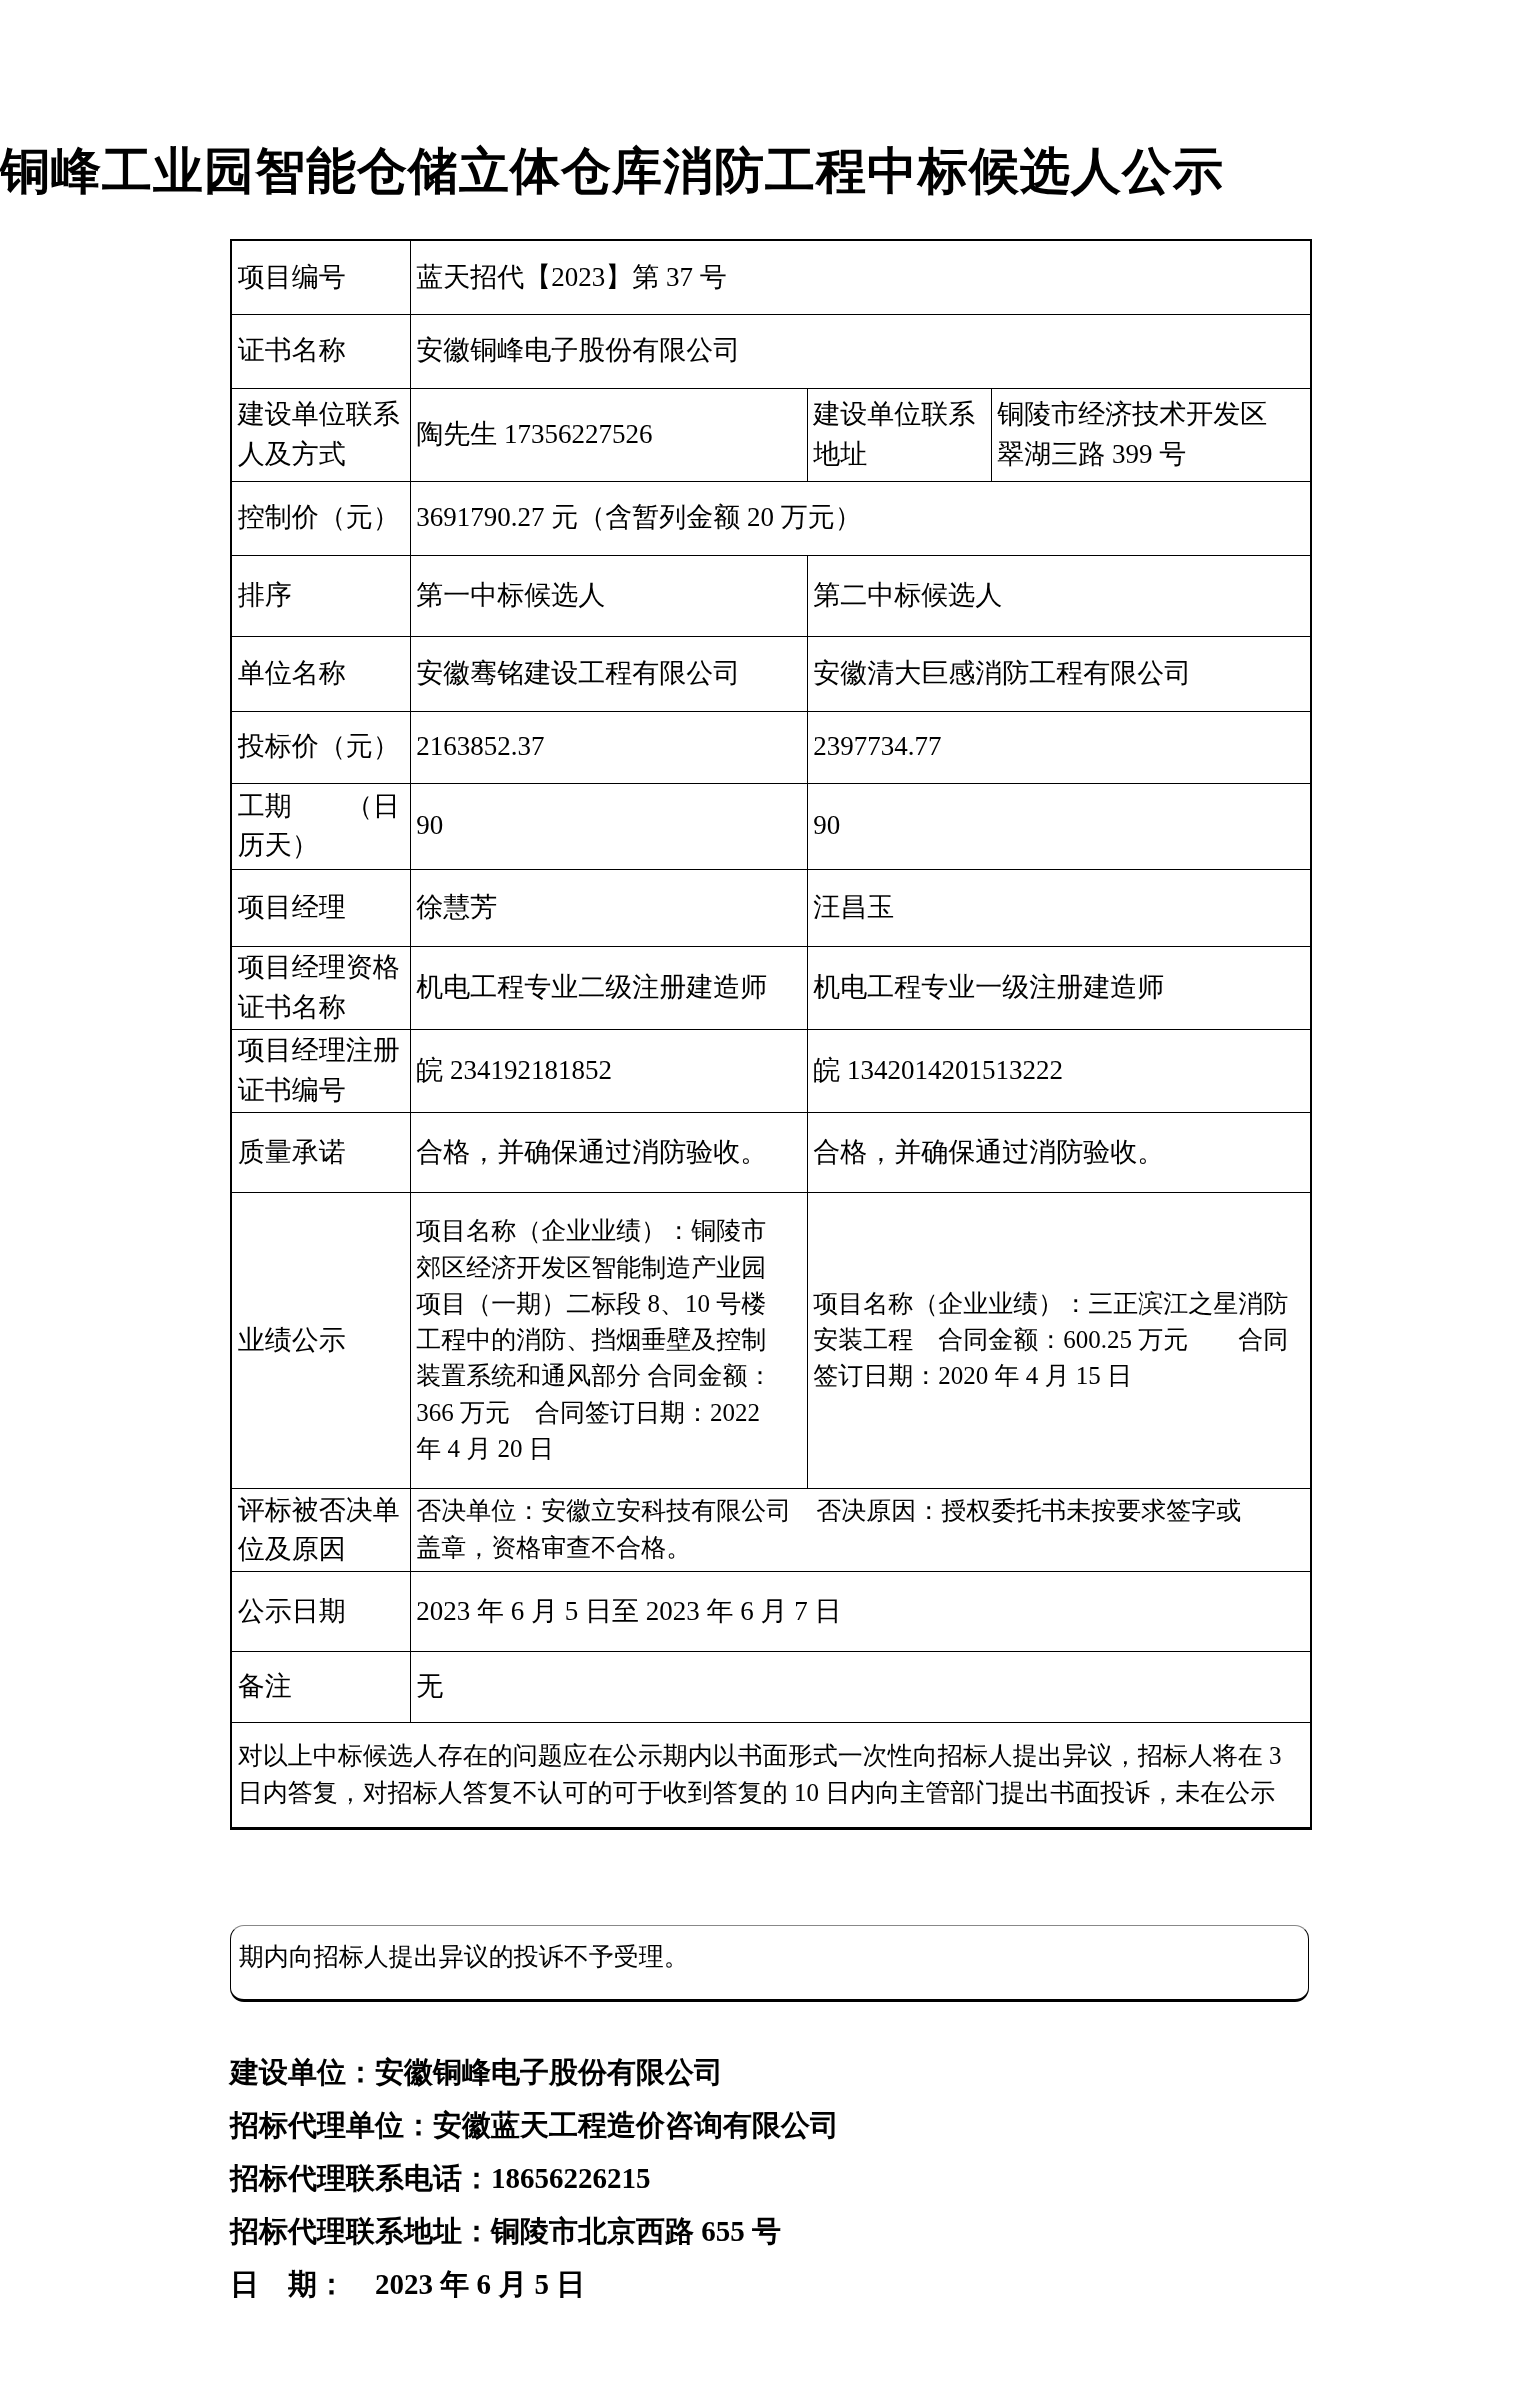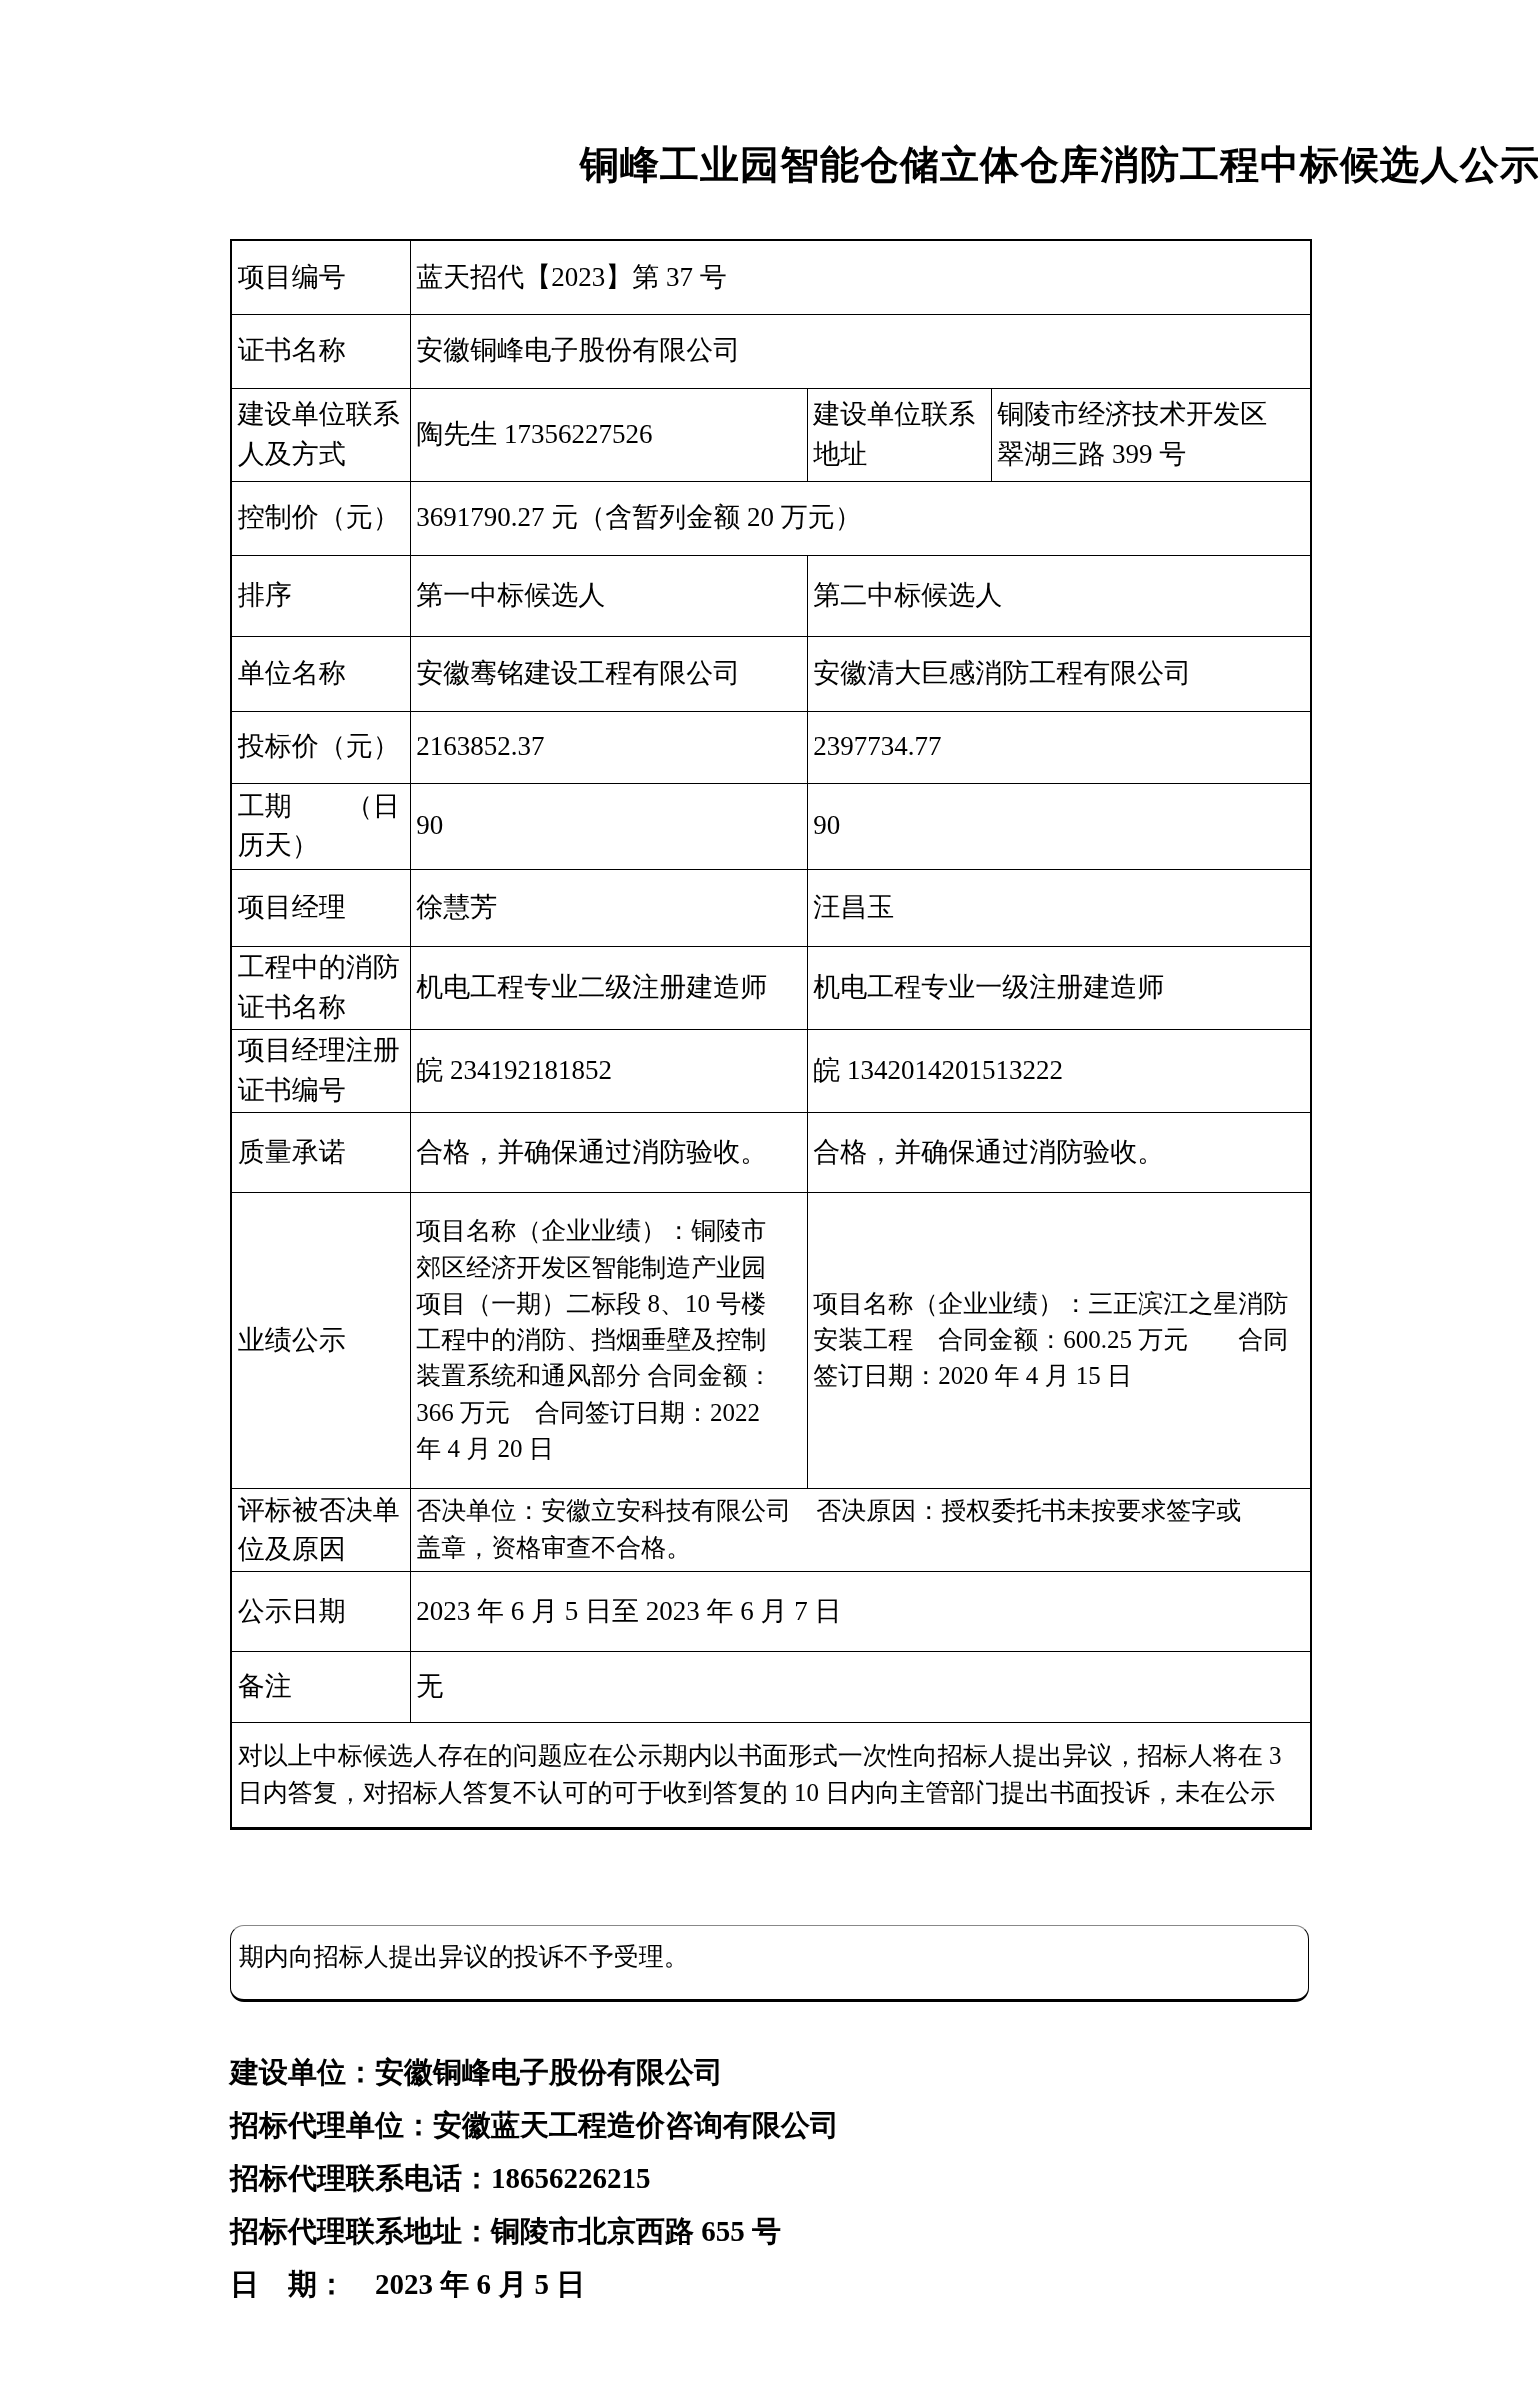--- a/index.html
+++ b/index.html
@@ -5,21 +5,21 @@
   html,body{margin:0;padding:0;background:#ffffff;}
   #page{
     position:relative;
     width:1540px;height:2393px;
     background:#ffffff;
     font-family:"Liberation Serif","DejaVu Serif",serif;
     color:#000;
   }
   .doc-title{
     position:absolute;left:0;top:138px;width:100%;
-    text-align:right;font-size:39px;font-weight:bold;letter-spacing:1px;
+    text-align:left;font-size:50px;font-weight:bold;letter-spacing:1px;
     margin:0;
   }
   table.bid{
     position:absolute;left:230px;top:239px;
     width:1080px;table-layout:fixed;
     border-collapse:collapse;
     border:2.9px solid #000;
     border-bottom-width:3.9px;
     font-size:27px;
   }
@@ -131,21 +131,21 @@
       <td colspan="2">90</td>
     </tr>
 
     <tr style="height:77px">
       <td>项目经理</td>
       <td>徐慧芳</td>
       <td colspan="2">汪昌玉</td>
     </tr>
 
     <tr style="height:82px">
-      <td class="pre">工程中的消防
+      <td class="pre">项目经理资格
 证书名称</td>
       <td>机电工程专业二级注册建造师</td>
       <td colspan="2">机电工程专业一级注册建造师</td>
     </tr>
 
     <tr style="height:82px">
       <td class="pre">项目经理注册
 证书编号</td>
       <td>皖 234192181852</td>
       <td colspan="2">皖 1342014201513222</td>

